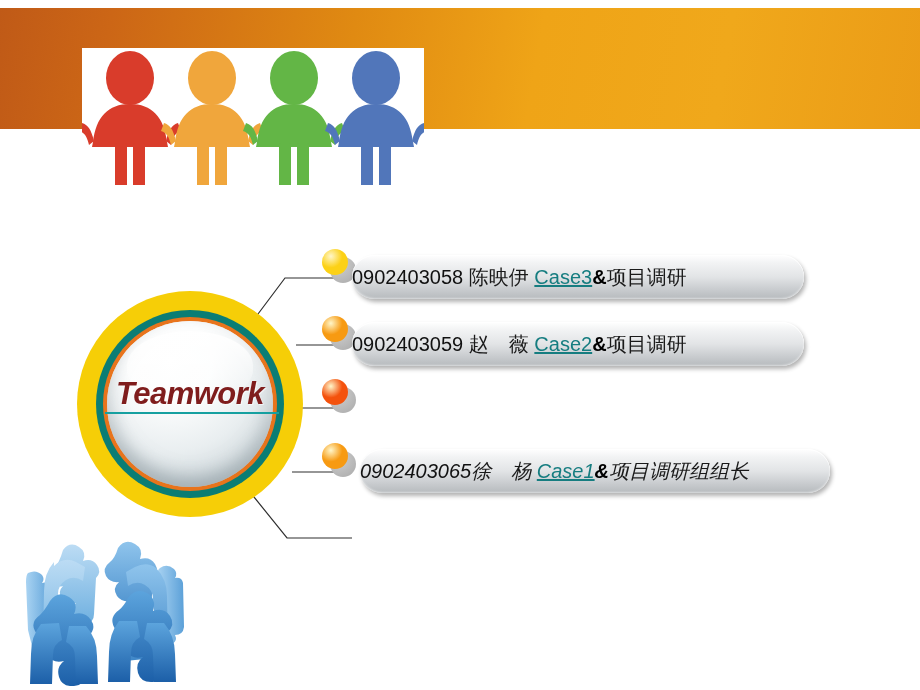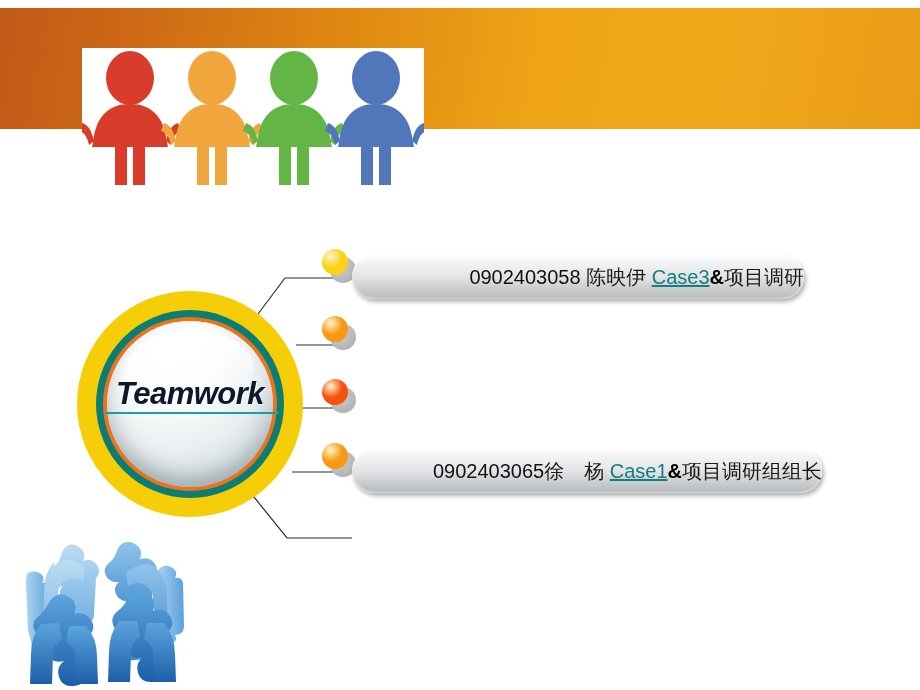--- a/index.html
+++ b/index.html
@@ -45,21 +45,21 @@
     overflow:hidden;
   }
   .ring-inner:after{
     content:"";position:absolute;left:12%;top:6%;width:76%;height:42%;
     border-radius:50% 50% 45% 45%;
     background:linear-gradient(180deg,rgba(255,255,255,.95),rgba(255,255,255,0));
   }
   .emblem-label{
     position:absolute;left:0;right:0;top:85px;text-align:center;
     font-family:"Liberation Sans","DejaVu Sans",sans-serif;
-    font-size:31px;font-style:italic;font-weight:bold;color:#0f172a;
+    font-size:31px;font-style:italic;font-weight:bold;color:#7f1d1d;
     letter-spacing:-.5px;z-index:4;
     text-shadow:1px 1px 0 rgba(255,255,255,.6);
   }
   .emblem-underline{
     position:absolute;left:28px;right:24px;top:121px;height:2px;background:#16a0a0;z-index:4;
   }
 
   
   .connectors{position:absolute;left:0;top:0;width:920px;height:690px;pointer-events:none;}
 
@@ -71,21 +71,21 @@
   }
   .dot-shadow{
     position:absolute;left:8px;top:8px;width:26px;height:26px;border-radius:50%;
     background:radial-gradient(circle at 35% 30%,#cfcfcf,#a9a9a9);
     z-index:2;
   }
   .pill{
     position:absolute;top:6px;height:44px;border-radius:23px;
     background:linear-gradient(180deg,#ffffff 0%,#f2f3f4 18%,#e2e4e6 50%,#c9cccf 78%,#b6babd 100%);
     box-shadow:2px 3px 4px rgba(0,0,0,.30), inset 0 1px 0 rgba(255,255,255,.95), inset 0 -1px 2px rgba(255,255,255,.5);
-    display:flex;align-items:center;justify-content:flex-end;
+    display:flex;align-items:center;justify-content:flex-start;
     z-index:3;
   }
   .pill-text{
     white-space:nowrap;color:#0b0b0b;font-size:20px;
     font-family:"Liberation Sans","DejaVu Sans",sans-serif;
   }
   .pill-text .num{color:#111;}
   .pill-text .case{color:#167d80;text-decoration:underline;}
   .pill-text .amp{font-weight:bold;color:#000;}
   .pill-text .cn{color:#1a1a1a;}
@@ -167,31 +167,36 @@
     <div class="pill" style="left:30px;width:452px;">
       <span class="pill-text">
         <span class="num">0902403058</span><span>&nbsp;</span><span class="cn">陈映伊</span><span>&nbsp;</span><span class="case">Case3</span><span class="amp">&amp;</span><span class="cn">项目调研</span>
       </span>
     </div>
   </div>
 
   <div class="row" style="left:322px;top:316px;width:500px;">
     <div class="dot-shadow"></div>
     <div class="dot" id="dot1" style="background: radial-gradient(circle at 34% 28%, rgb(255, 246, 201) 0%, rgb(247, 154, 18) 45%, rgb(247, 154, 18) 100%);"></div>
+    <div class="pill" style="left:30px;width:452px;">
+      <span class="pill-text">
+        <span class="num">0902403059</span><span>&nbsp;</span><span class="cn">赵　薇</span><span>&nbsp;</span><span class="case">Case2</span><span class="amp">&amp;</span><span class="cn">项目调研</span>
+      </span>
+    </div>
   </div>
 
   <div class="row" style="left:322px;top:379px;width:510px;">
     <div class="dot-shadow"></div>
     <div class="dot" id="dot2" style="background: radial-gradient(circle at 34% 28%, rgb(255, 246, 201) 0%, rgb(244, 82, 13) 45%, rgb(244, 82, 13) 100%);"></div>
   </div>
 
   <div class="row overflow" style="left:322px;top:443px;width:520px;">
     <div class="dot-shadow"></div>
     <div class="dot" id="dot3" style="background: radial-gradient(circle at 34% 28%, rgb(255, 246, 201) 0%, rgb(247, 154, 18) 45%, rgb(247, 154, 18) 100%);"></div>
-    <div class="pill" style="left:30px;width:470px;">
+    <div class="pill" style="left:38px;width:470px;font-style:italic;">
       <span class="pill-text">
         <span class="num">0902403065</span><span class="cn">徐　杨</span><span>&nbsp;</span><span class="case">Case1</span><span class="amp">&amp;</span><span class="cn">项目调研组组长</span>
       </span>
     </div>
   </div>
 
 
   <div class="puzzle">
     <svg width="200" height="158" viewBox="0 0 200 158" xmlns="http://www.w3.org/2000/svg">
       <defs>

